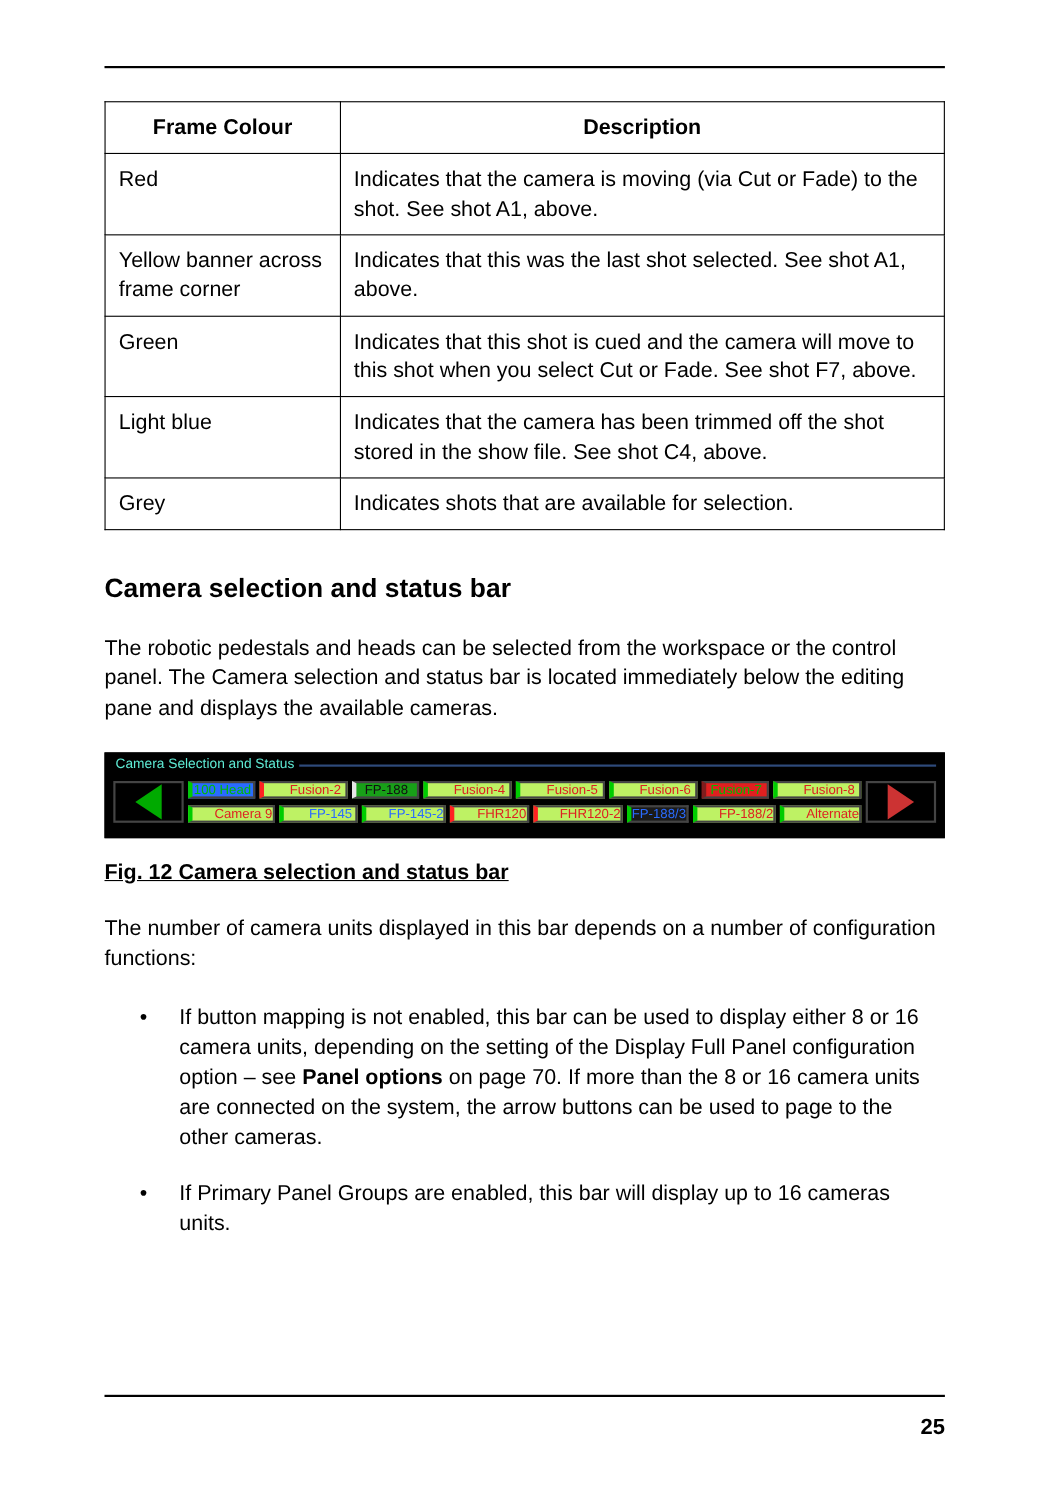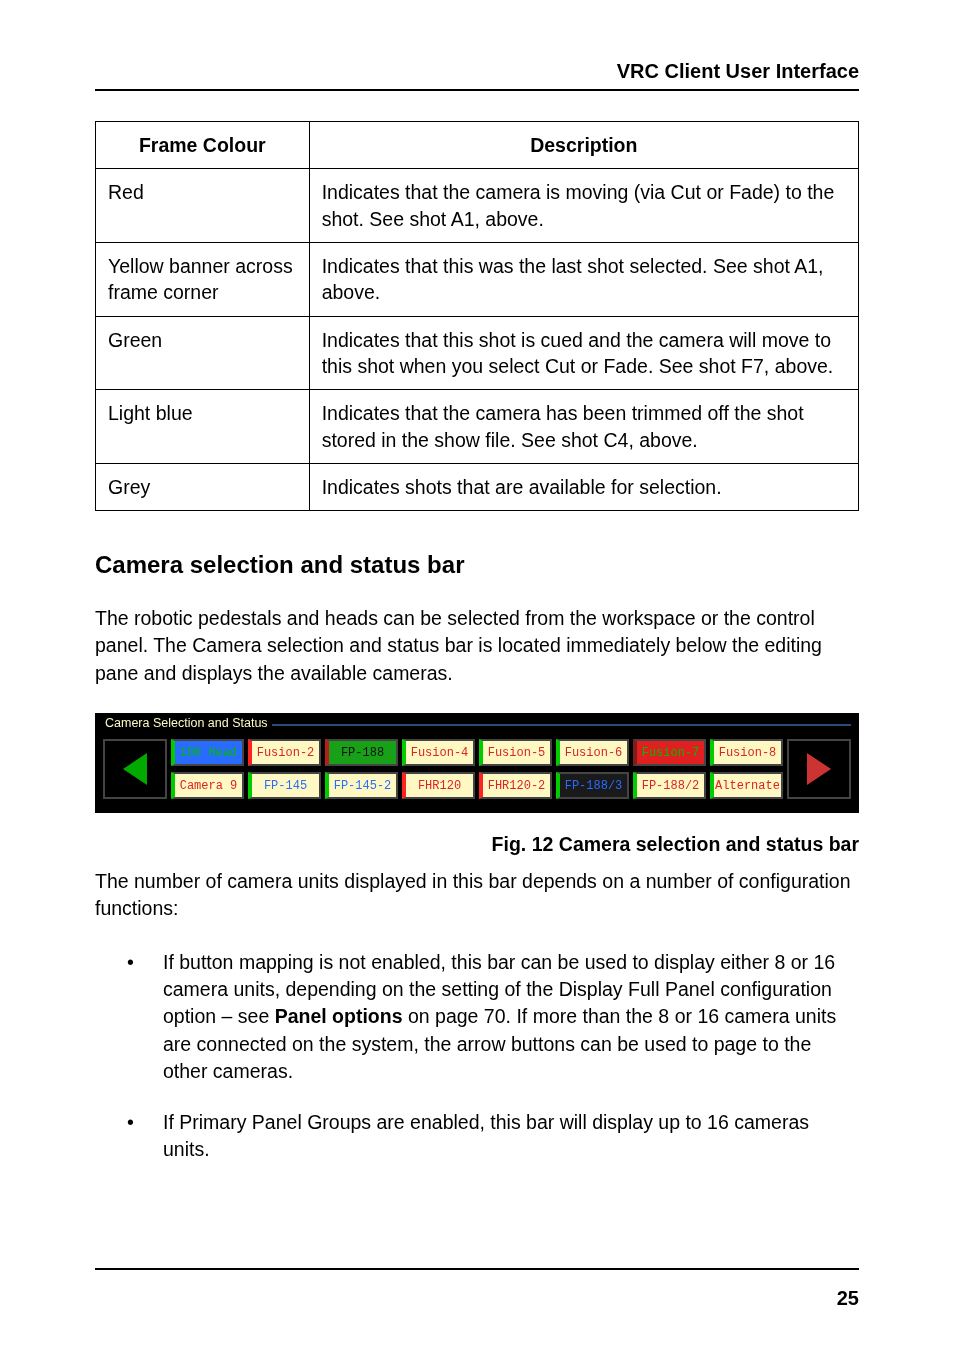--- a/index.html
+++ b/index.html
@@ -59,21 +59,21 @@
 }
 .figure-wrap {
   border: 2px solid #000;
   background: #000;
   padding: 0;
   margin: 0 0 20px 0;
 }
 .fig-label-row { position: relative; height: 20px; }
 .fig-label {
   position: absolute; left: 8px; top: 1px;
-  color: #fef9c3; font-size: 12.5px;
+  color: #5eead4; font-size: 12.5px;
 }
 .fig-line {
   position: absolute; left: 175px; right: 6px; top: 9px;
   height: 2px; background: #2e4a7b;
 }
 .status-grid {
   display: flex;
   align-items: stretch;
   padding: 4px 6px 12px 6px;
   gap: 4px;
@@ -84,44 +84,44 @@
   background: #000;
   border: 2px solid #444;
 }
 .arrow-left, .arrow-right { width: 0; height: 0; }
 .arrow-left { border-top: 16px solid transparent; border-bottom: 16px solid transparent; border-right: 24px solid #0a0; }
 .arrow-right { border-top: 16px solid transparent; border-bottom: 16px solid transparent; border-left: 24px solid #c33; }
 .grid-cols { flex: 1; display: flex; flex-direction: column; gap: 6px; }
 .grid-row { display: flex; gap: 4px; }
 .cam {
   flex: 1;
-  height: 27px;
+  height: 16px;
   display: flex; align-items: center; justify-content: center;
   font-size: 12px; font-weight: 500;
   border: 2px solid #444;
   box-sizing: border-box;
   white-space: nowrap;
-  font-family: Liberation Mono, monospace;
 }
 .border-green  { border-left: 4px solid #0c0; }
 .border-red    { border-left: 4px solid #f22; }
-.border-blue   { border-left: 4px solid #b91c1c; }
+.border-blue   { border-left: 4px solid #e5e5e5; }
 .border-orange { border-left: 4px solid #7f1d1d; }
-.bg-grey  { background: #fef9c3; color: #b33; }
+.bg-grey  { background: #bef264; color: #b33; padding-left: 20px; }
 .bg-blue  { background: #2a6bff; color: #0a2; }
 .bg-green { background: #18a018; color: #222; }
 .bg-red   { background: #e02020; color: #070; }
 .bg-dark  { background: #1a1a1a; }
 .txt-red   { color: #d22; }
 .txt-green { color: #0b0; }
 .txt-blue  { color: #2a6bff; }
 .txt-black { color: #111; }
 .fig-caption {
-  text-align: right; font-weight: bold; font-size: 19.5px;
-  margin: 0 0 12px 0;
+  text-align: left; font-weight: bold; font-size: 19.5px;
+  margin: 0 0 26px 0;
+  text-decoration: underline;
 }
 ul.bullets { list-style: none; padding: 0; margin: 0 0 0 32px; }
 ul.bullets li {
   position: relative; font-size: 19.5px; line-height: 1.4;
   padding-left: 36px; margin-bottom: 14px; margin-top: 24px;
 }
 ul.bullets li::before {
   content: "•"; position: absolute; left: 0; top: 0; font-size: 19.5px;
 }
 .footer-rule {
@@ -130,21 +130,20 @@
 }
 .page-num {
   position: absolute; right: 95px; bottom: 42px;
   font-weight: bold; font-size: 20px;
 }
 </style>
 </head>
 <body>
 
 <div class="page">
-  <div class="header-title">VRC Client User Interface</div>
   <hr class="header-rule">
 
   <table class="info">
     <thead>
       <tr>
         <th class="col1">Frame Colour</th>
         <th class="col2">Description</th>
       </tr>
     </thead>
     <tbody>

